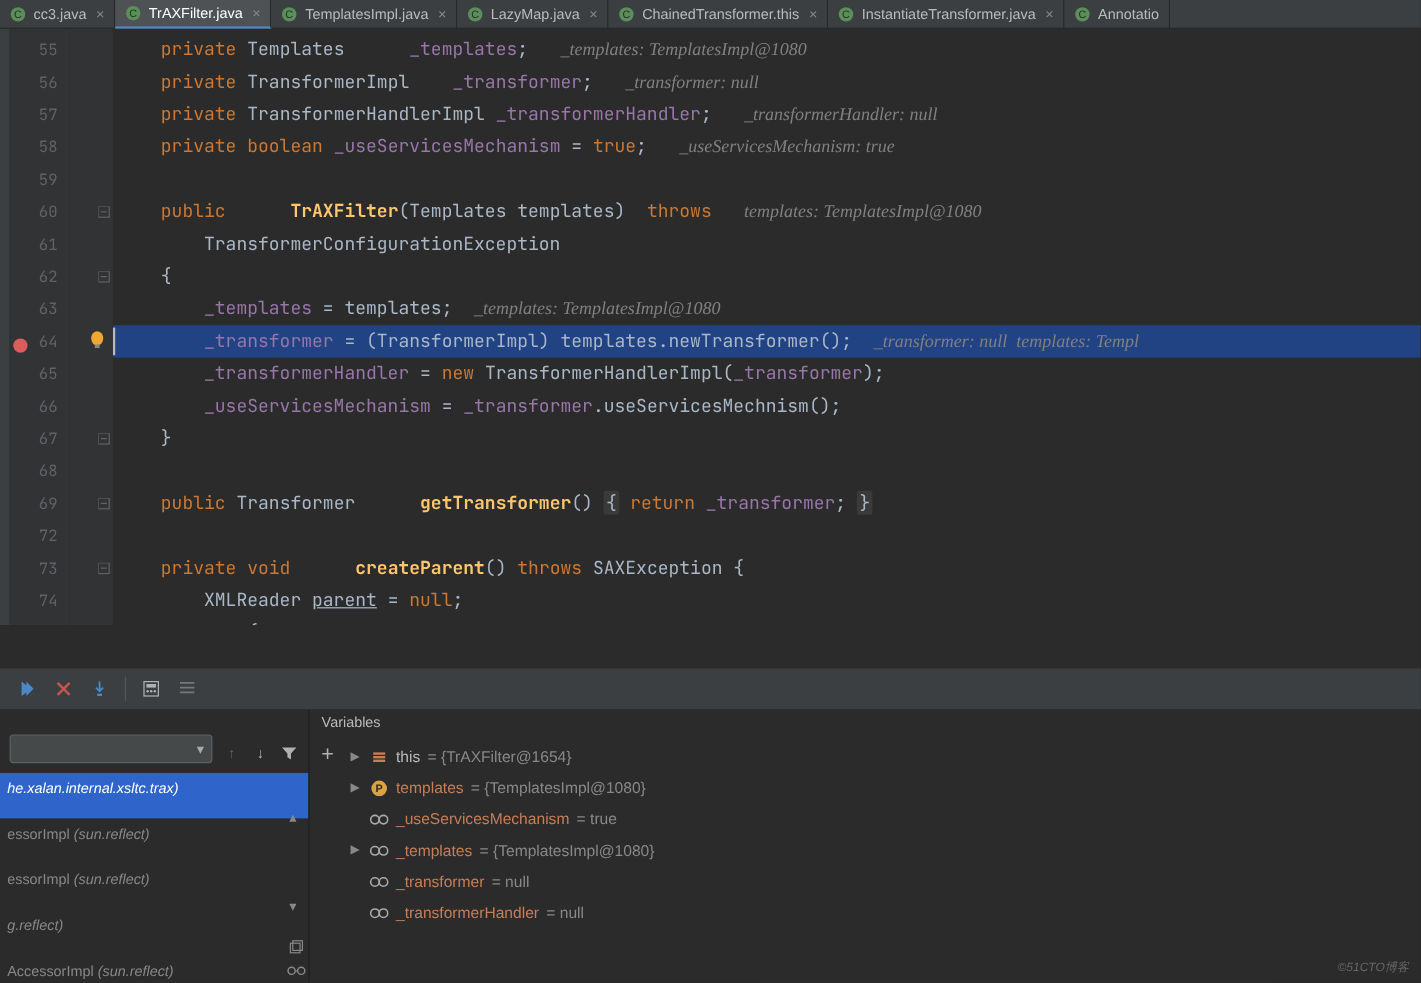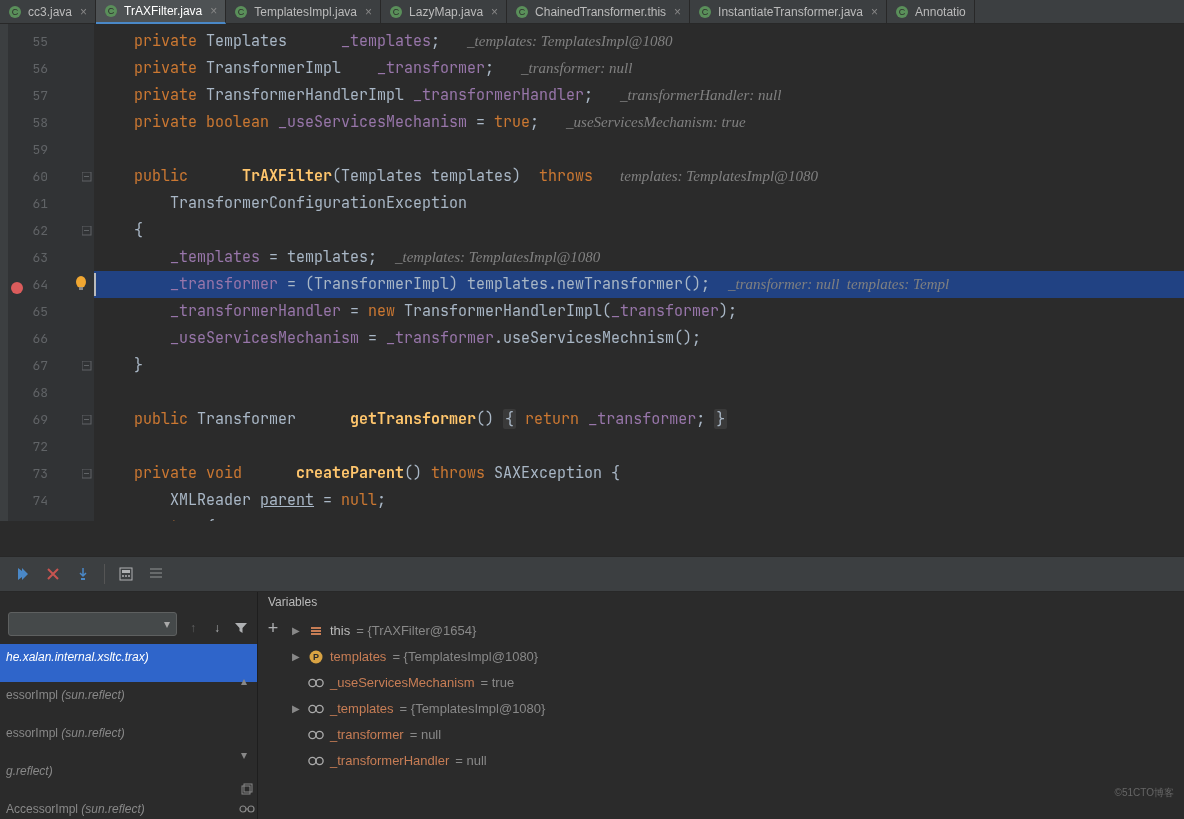--- a/index.html
+++ b/index.html
@@ -62,21 +62,21 @@
 .vhead { height:22px; padding:3px 10px; color:#bbb; font-size:12px; }
 .vbody { flex:1; display:flex; }
 .vadd { width:30px; display:flex; justify-content:center; padding-top:6px; }
 .vtree { flex:1; padding-top:4px; }
 .vrow { height:26px; line-height:26px; display:flex; align-items:center; gap:6px; padding-left:4px; color:#bbb; }
 .expand { width:10px; color:#888; font-size:10px; }
 .vicon { width:16px; height:16px; display:inline-flex; align-items:center; justify-content:center; }
 .vname { color:#c77d55; }
 .vthis { color:#bbb;text-align:right; }
 .vval { color:#888; }
-.watermark { position:absolute; right:10px; bottom:19px; font-size:10px; color:#666; font-family:sans-serif; }
+.watermark { position:absolute; right:10px; bottom:6px; font-size:10px; color:#666; font-family:sans-serif;font-style:italic; }
 </style>
 </head>
 <body>
 
 <div class="tabs" id="tabs">
     <div class="tab">
       <span class="icn">
         <svg width="14" height="14">
           <circle cx="7" cy="7" r="6" fill="#5a8f5a"></circle>
           <text x="7" y="10" text-anchor="middle" font-size="9" fill="#2b2b2b" font-family="sans-serif">C</text>

